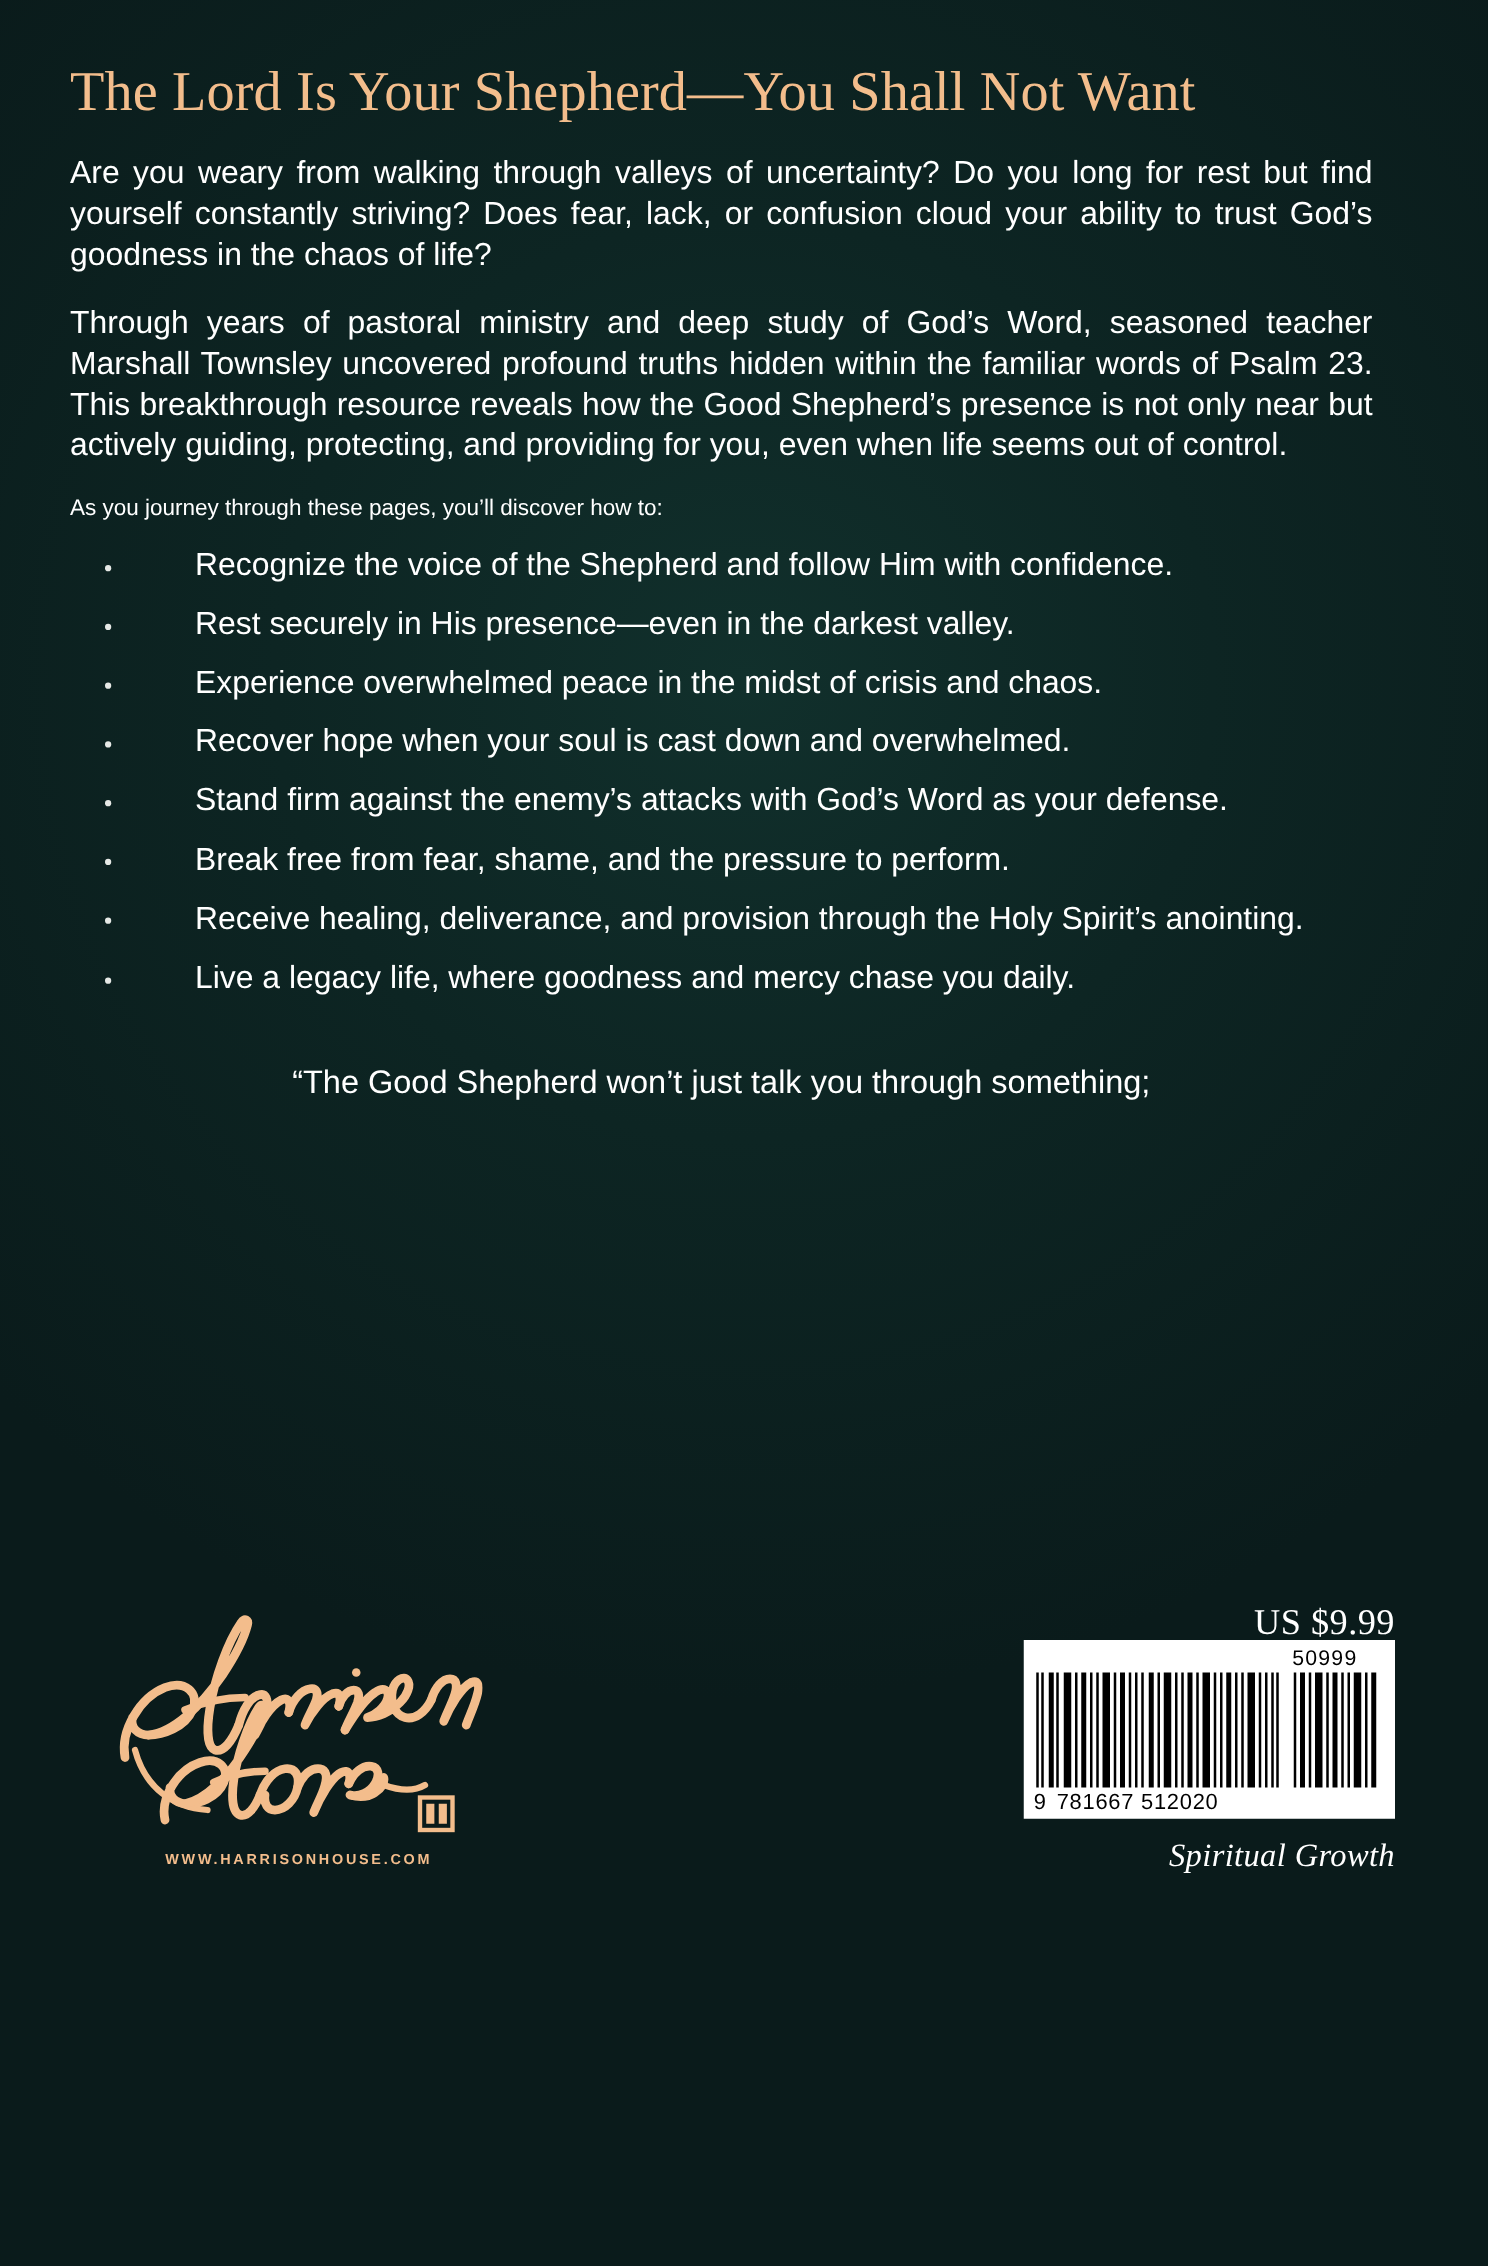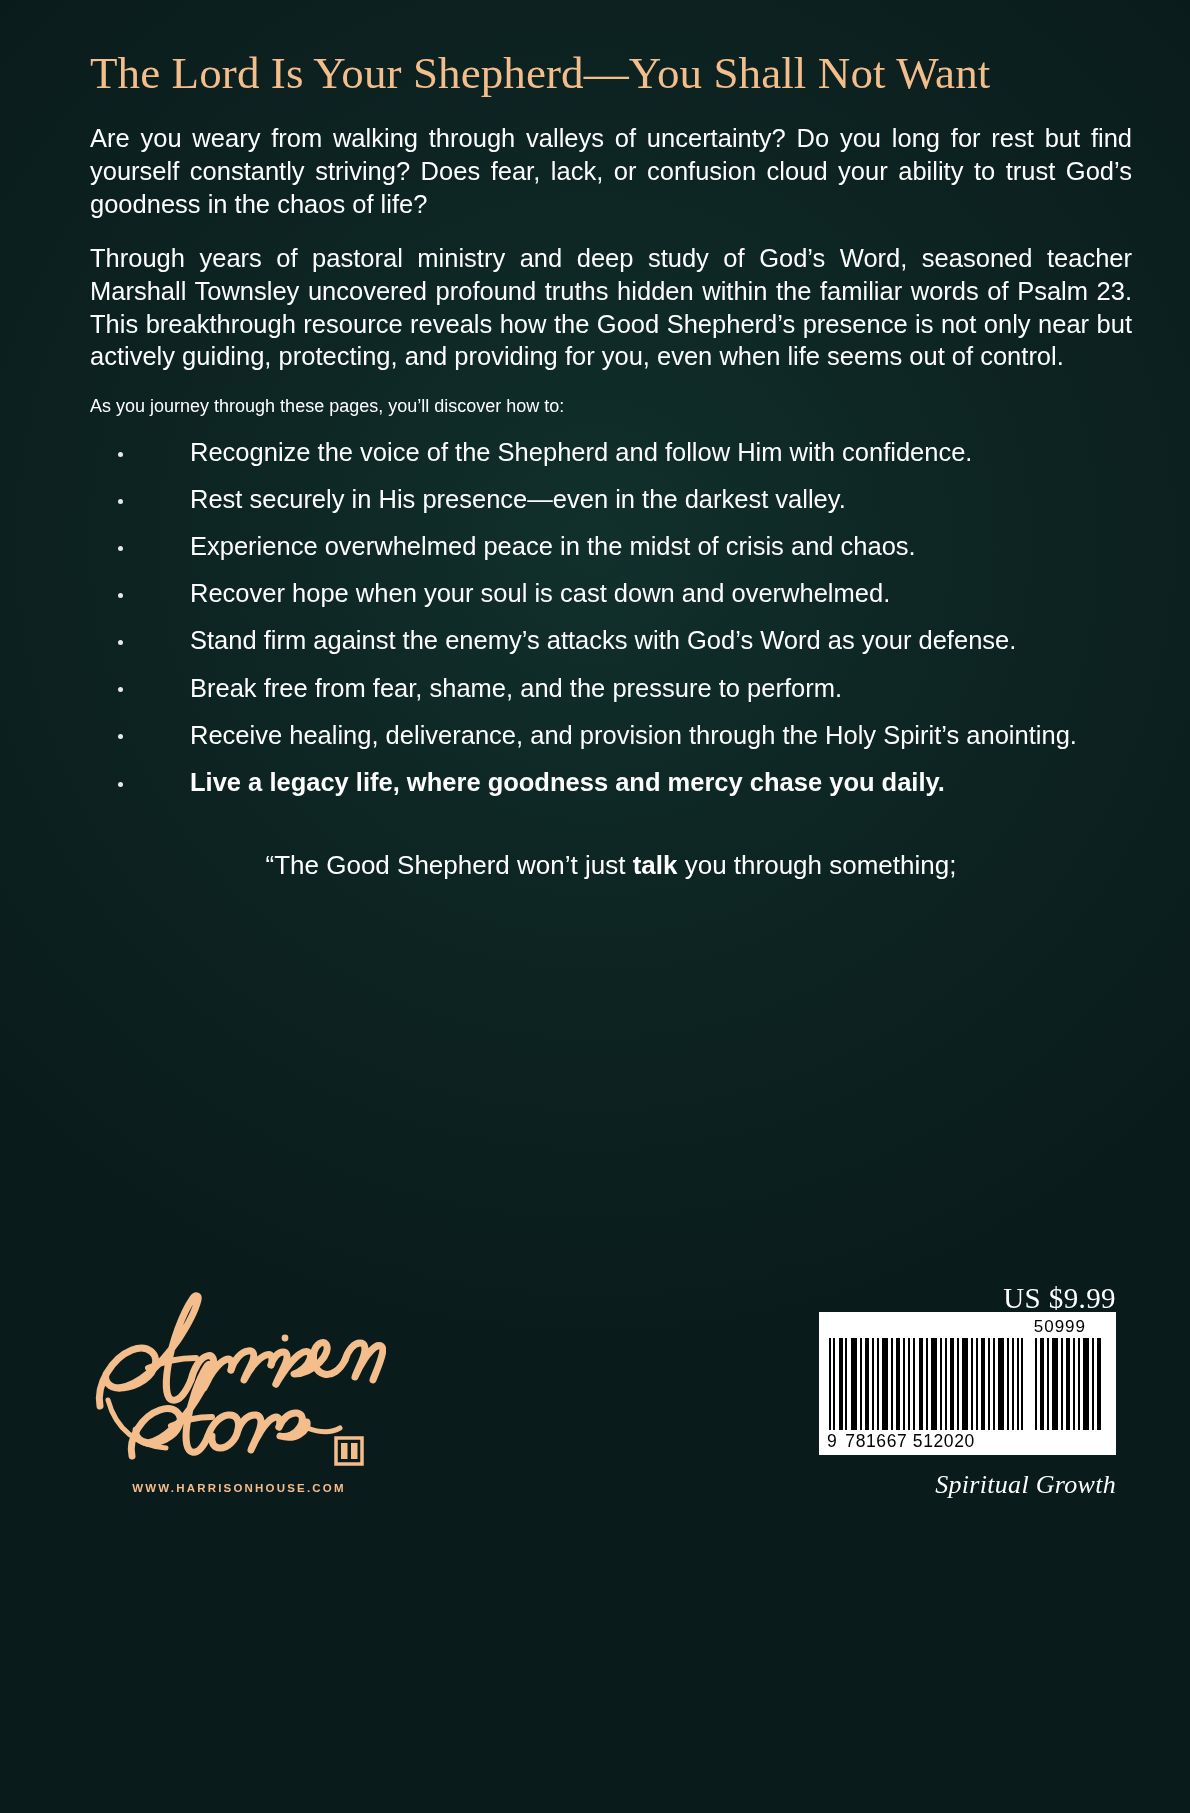--- a/index.html
+++ b/index.html
@@ -13,21 +13,21 @@
     height: 1813px;
     background:
       radial-gradient(ellipse 70% 45% at 50% 30%, #11302c 0%, #0d2523 45%, #0a1b1b 100%),
       #0a1b1b;
     overflow: hidden;
     font-family: "Liberation Sans", sans-serif;
     box-sizing: border-box;
   }
   .content {
     position: absolute;
-    left: 90px;
+    left: 56px;
     top: 48px;
     width: 1042px;
   }
   .title {
     font-family: "Liberation Serif", serif;
     color: #f3bd8c;
     font-size: 45px;
     line-height: 1.12;
     font-weight: 400;
     letter-spacing: 0.1px;
@@ -62,38 +62,38 @@
     color: #ffffff;
     font-size: 25.5px;
     line-height: 1.3;
     text-align: justify;
     text-justify: inter-word;
     padding-left: 100px;
     margin-bottom: 14px;
     hyphens: auto;
     -webkit-hyphens: auto;
   }
-  ul.benefits li:last-child { margin-bottom: 16px; font-weight: bold; }
+  ul.benefits li:last-child { margin-bottom: 16px; }
   .bullet-dot {
     position: absolute;
     left: 28px;
     top: 0.62em;
     width: 5px;
     height: 5px;
     background: #e6e9e6;
     border-radius: 50%;
   }
   .pullquote {
     margin-top: 48px;
     color: #ffffff;
     font-size: 26px;
     line-height: 1.4;
     text-align: center;
   }
-  .pullquote b { font-weight: 700; }
+  .pullquote b { font-weight: 400; }
   .quote-line { display: block; }
 
   
   .bottom {
     position: absolute;
     left: 0;
     top: 1270px;
     width: 1190px;
     height: 543px;
   }

